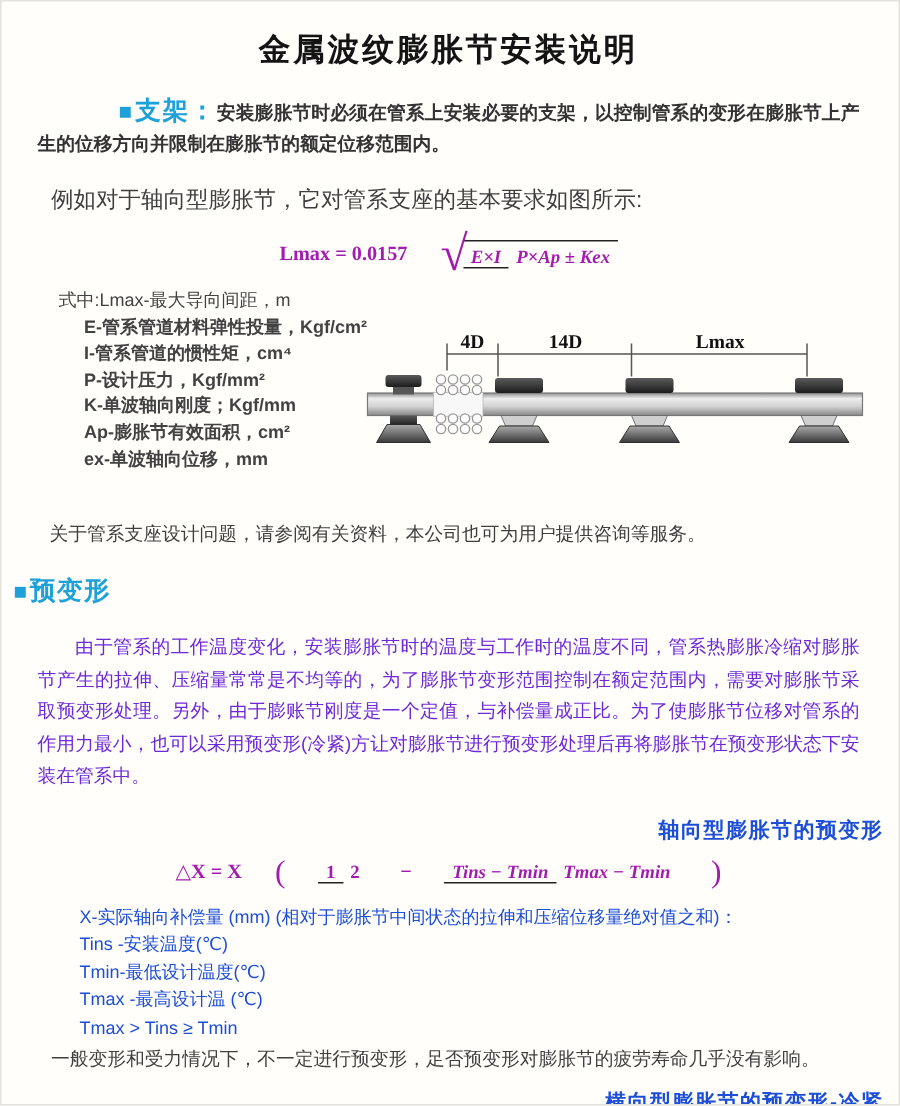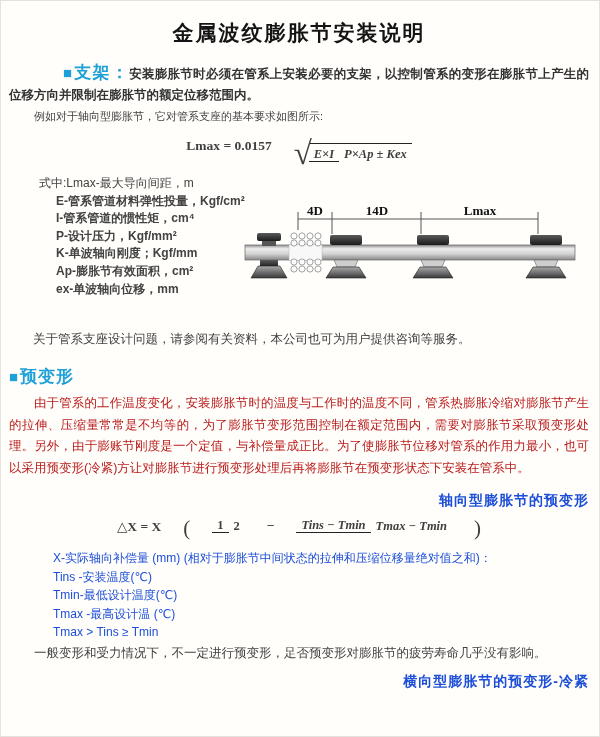--- a/index.html
+++ b/index.html
@@ -11,29 +11,29 @@
     border:1px solid #e3e2dd;box-sizing:border-box;
   }
   .page{position:relative;padding:10px 10px 12px 8px;box-sizing:border-box;width:100%;height:100%;}
 
   .title{
     text-align:center;font-size:21px;font-weight:bold;color:#141414;
     letter-spacing:2px;margin:8px 0 15px 0;
   }
 
   
-  .lead{margin:0;line-height:21px;font-size:12.5px;text-indent:54px;text-align:justify;color:#3a3a3a;}
+  .lead{margin:16px;line-height:21px;font-size:12.5px;text-indent:54px;text-align:justify;color:#3a3a3a;}
   .sec-label{color:#1ea0d8;font-size:17px;font-weight:bold;letter-spacing:1px;}
   .sec-square{color:#1ea0d8;font-size:15px;margin-right:1px;}
   .lead b{font-weight:bold;color:#333;}
-  .example{margin:0;line-height:21px;font-size:11px;text-indent:25px;}
+  .example{margin:0;line-height:21px;font-size:15px;text-indent:25px;}
 
   
-  .formula-row{display:flex;justify-content:center;align-items:flex-start;gap:22px;
-    font-family:"Liberation Serif","DejaVu Serif",serif;font-weight:bold;color:#404040;font-size:13.5px;}
+  .formula-row{display:flex;justify-content:center;align-items:center;gap:22px;
+    font-family:"Liberation Serif","DejaVu Serif",serif;font-weight:bold;color:#a21caf;font-size:13.5px;}
   .f1{margin:11px 0 9px 0;}
   .f2{margin:7px 0 10px 0;}
   .frac{display:inline-flex;align-items:center;line-height:1.12;font-size:12.5px;}
   .frac .num{padding:0 5px;border-bottom:1.3px solid #222;font-style:italic;}
   .frac .den{padding:0 5px;font-style:italic;}
   .frac.upright .num,.frac.upright .den{font-style:normal;}
   .sqrt{display:inline-flex;align-items:center;}
   .rad{font-size:33px;font-weight:400;line-height:0.85;margin-right:-3px;transform:translateY(1px);}
   .rootbox{border-top:1.6px solid #222;padding-top:2px;}
   .paren{font-size:21px;font-weight:400;line-height:1;}
@@ -41,21 +41,21 @@
   
   .defs-section{position:relative;margin-top:2px;min-height:150px;}
   .def-line{line-height:17.6px;font-size:12px;color:#424242;}
   .ml1{margin-left:30px;}
   .ml2{margin-left:47px;font-weight:bold;}
   .service-note{margin:4px 0 0 24px;line-height:21px;font-size:12.5px;}
 
   .diagram{position:absolute;left:232px;top:28px;width:345px;height:97px;}
 
   .h2{font-size:17px;font-weight:bold;color:#1ea0d8;margin:15px 0 5px 0;letter-spacing:1px;}
-  .body-para{margin:0;line-height:21.5px;font-size:12.5px;text-indent:25px;text-align:justify;color:#b91c1c;}
+  .body-para{margin:16px;line-height:21.5px;font-size:12.5px;text-indent:25px;text-align:justify;color:#6d28d9;}
 
   .h3{font-size:14px;font-weight:bold;color:#1d4ed8;letter-spacing:1px;margin:13px 0 8px 44px;text-align:right;}
   .h3.lat{margin:9px 0 6px 26px;}
 
   .shizhong{margin:0;line-height:21px;font-size:12.5px;text-indent:25px;text-align:justify;}
   .adef{margin-left:44px;line-height:18.6px;font-size:12px;color:#1d4ed8;}
   .note-para{margin:1px 0 0 0;line-height:21px;font-size:12.5px;text-indent:25px;}
 </style>
 </head>
 <body>

